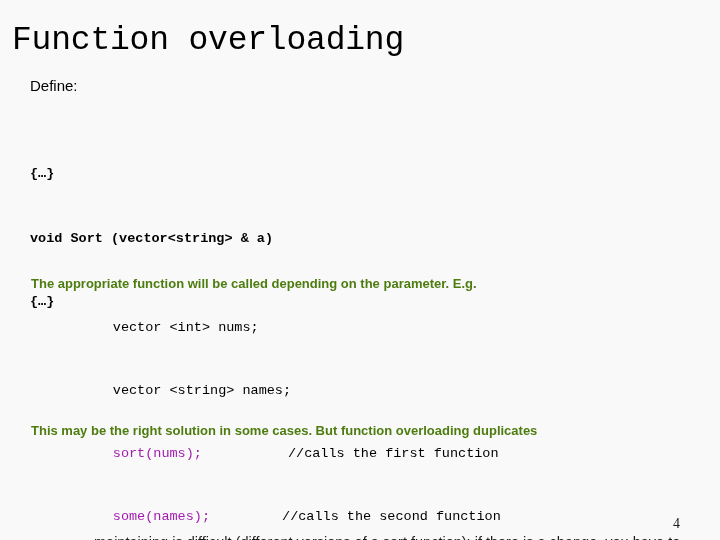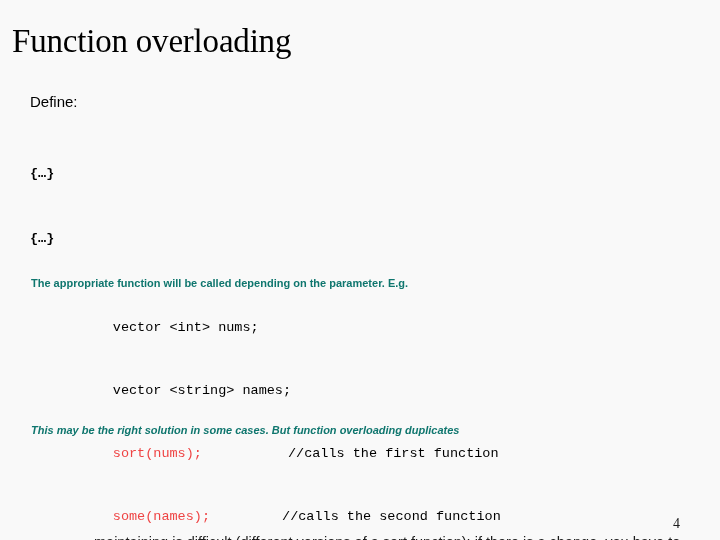--- a/index.html
+++ b/index.html
@@ -20,21 +20,21 @@
     height: 540px;
     background: #f9f9f9;
     box-sizing: border-box;
   }
 
   
   .slide-title {
     position: absolute;
     left: 12px;
     top: 22px;
-    font-family: Liberation Serif, serif;
+    font-family: Liberation Mono, monospace;
     font-size: 33px;
     line-height: 38px;
     font-weight: 400;
     color: #000000;
     letter-spacing: -0.2px;
     white-space: nowrap;
   }
 
   
   .body {
@@ -46,21 +46,20 @@
 
   .define-line {
     position: absolute;
     left: 30px;
     top: 6px;
     font-family: "Liberation Sans", sans-serif;
     font-size: 15px;
     line-height: 20px;
     font-weight: 400;
     color: #000000;
-    margin-top: 16px;
   }
 
   
   .code {
     font-family: "Liberation Mono", "DejaVu Sans Mono", monospace;
     font-size: 13.5px;
     line-height: 21px;
     font-weight: 700;
     color: #000000;
     white-space: pre;
@@ -74,62 +73,61 @@
   .code-block-2 {
     position: absolute;
     left: 30px;
     top: 116px;
   }
 
   
   .navy-line {
     position: absolute;
     font-family: "Liberation Sans", sans-serif;
-    font-size: 11px;
+    font-size: 13px;
     line-height: 21px;
     font-weight: 700;
-    color: #0f766e;
+    color: #4d7c0f;
   }
 
   .navy-eg {
     left: 31px;
     top: 203px;
     width: 660px;
   }
 
   .navy-dup {
     left: 31px;
     top: 350px;
     width: 660px;
   }
   .navy-dup .indent-wrap {
     display: block;
     padding-left: 0;
-    font-style: italic;
   }
   .navy-dup .second-row {
     display: block;
     padding-left: 26px;
   }
 
   
   .code-listing {
     position: absolute;
     left: 48px;
     top: 226px;
   }
   .code-listing .row {
     font-family: "Liberation Mono", "DejaVu Sans Mono", monospace;
     font-size: 13.5px;
     line-height: 21px;
     font-weight: 400;
     white-space: pre;
   }
   .c-black   { color: #000000; }
-  .c-red     { color: #ef4444; }
+  .c-red     { color: #a21caf; }
   .c-green   { color: #000000; }
   .row .comment { padding-left: 0; }
 
   
   .sub-bullet {
     position: absolute;
     left: 63px;
     top: 463px;
     width: 625px;
     font-family: "Liberation Sans", sans-serif;
@@ -168,20 +166,21 @@
 
   <div class="body">
 
     <div class="define-line">Define:</div>
 
     <div class="code code-block-1">
       <div>{…}</div>
     </div>
 
     <div class="code code-block-2">
+      <div>void Sort (vector&lt;string&gt; &amp; a)</div>
       <div>{…}</div>
     </div>
 
     <div class="navy-line navy-eg">The appropriate function will be called depending on the parameter. E.g.</div>
 
     <div class="code-listing">
       <div class="row">
         <span class="c-black">vector &lt;int&gt; nums;</span><span class="comment c-green"></span>
       </div>
       <div class="row">

